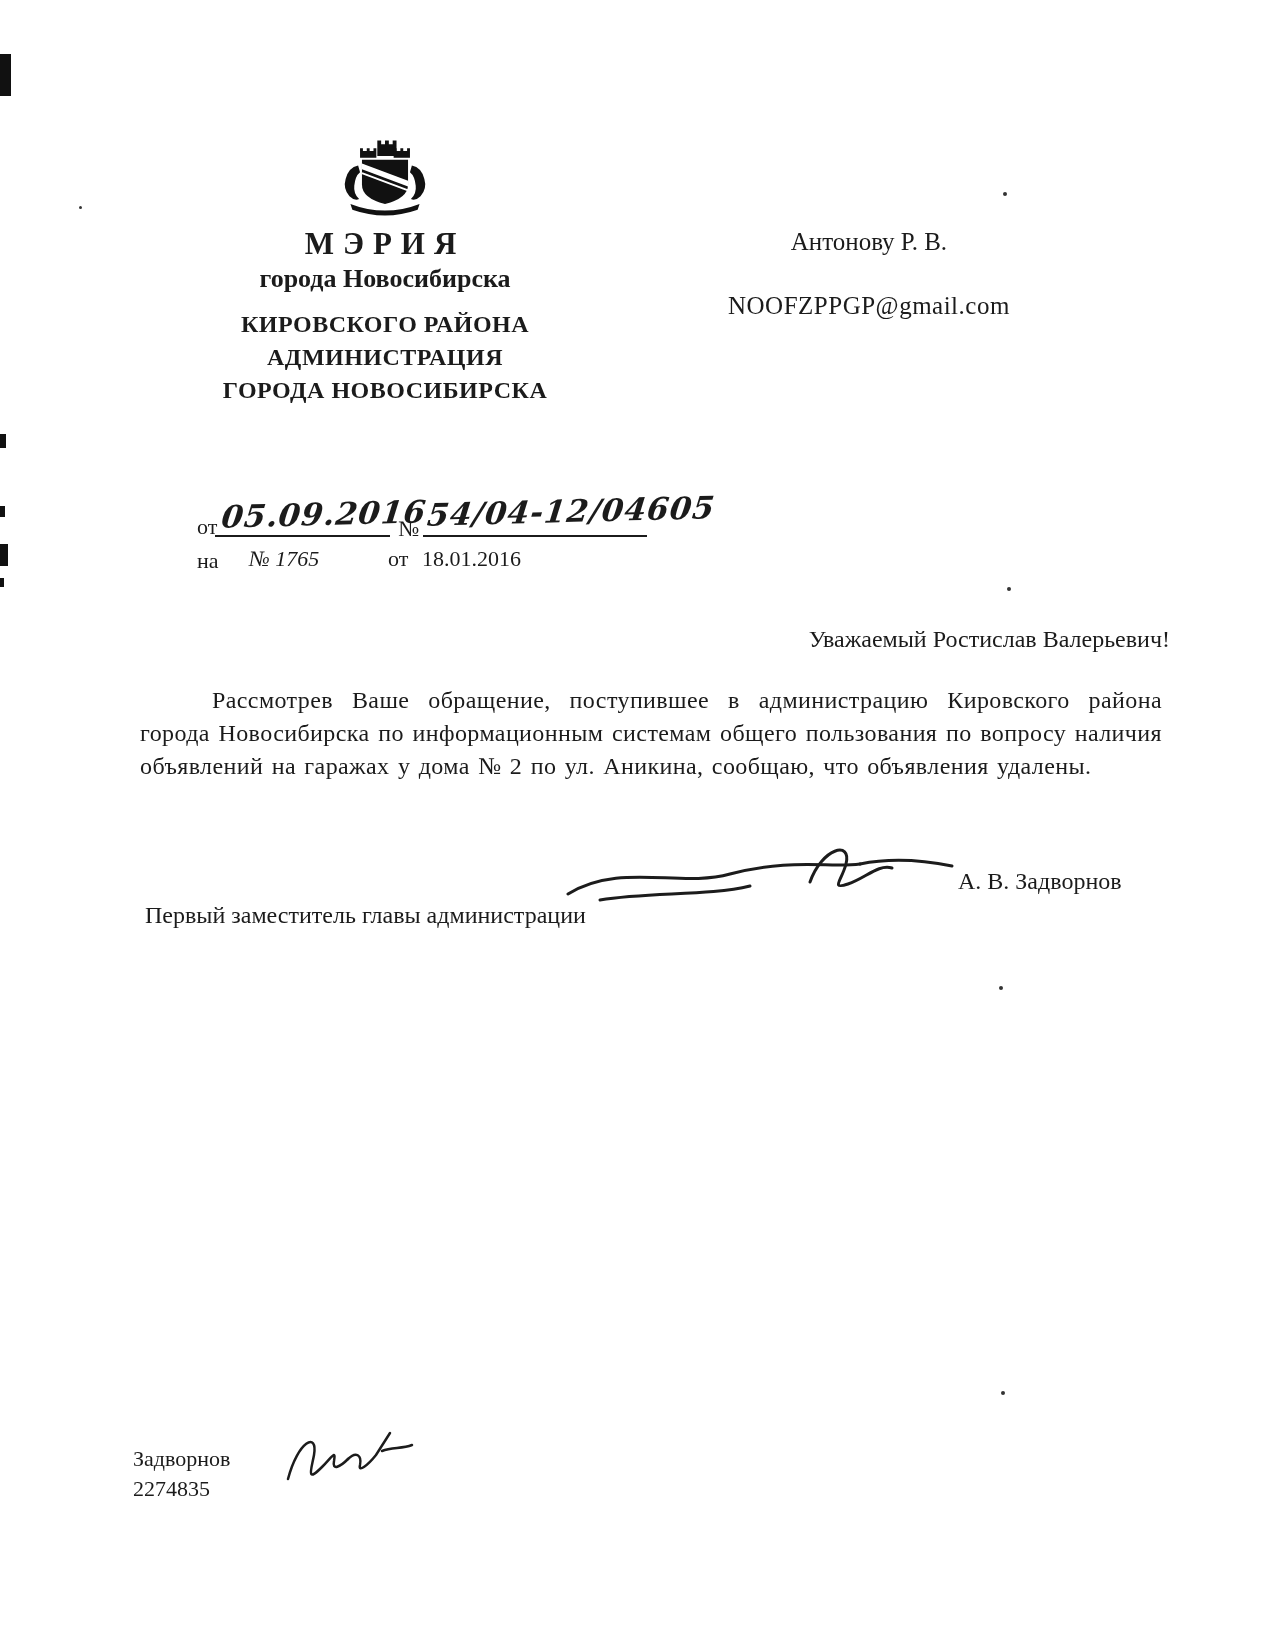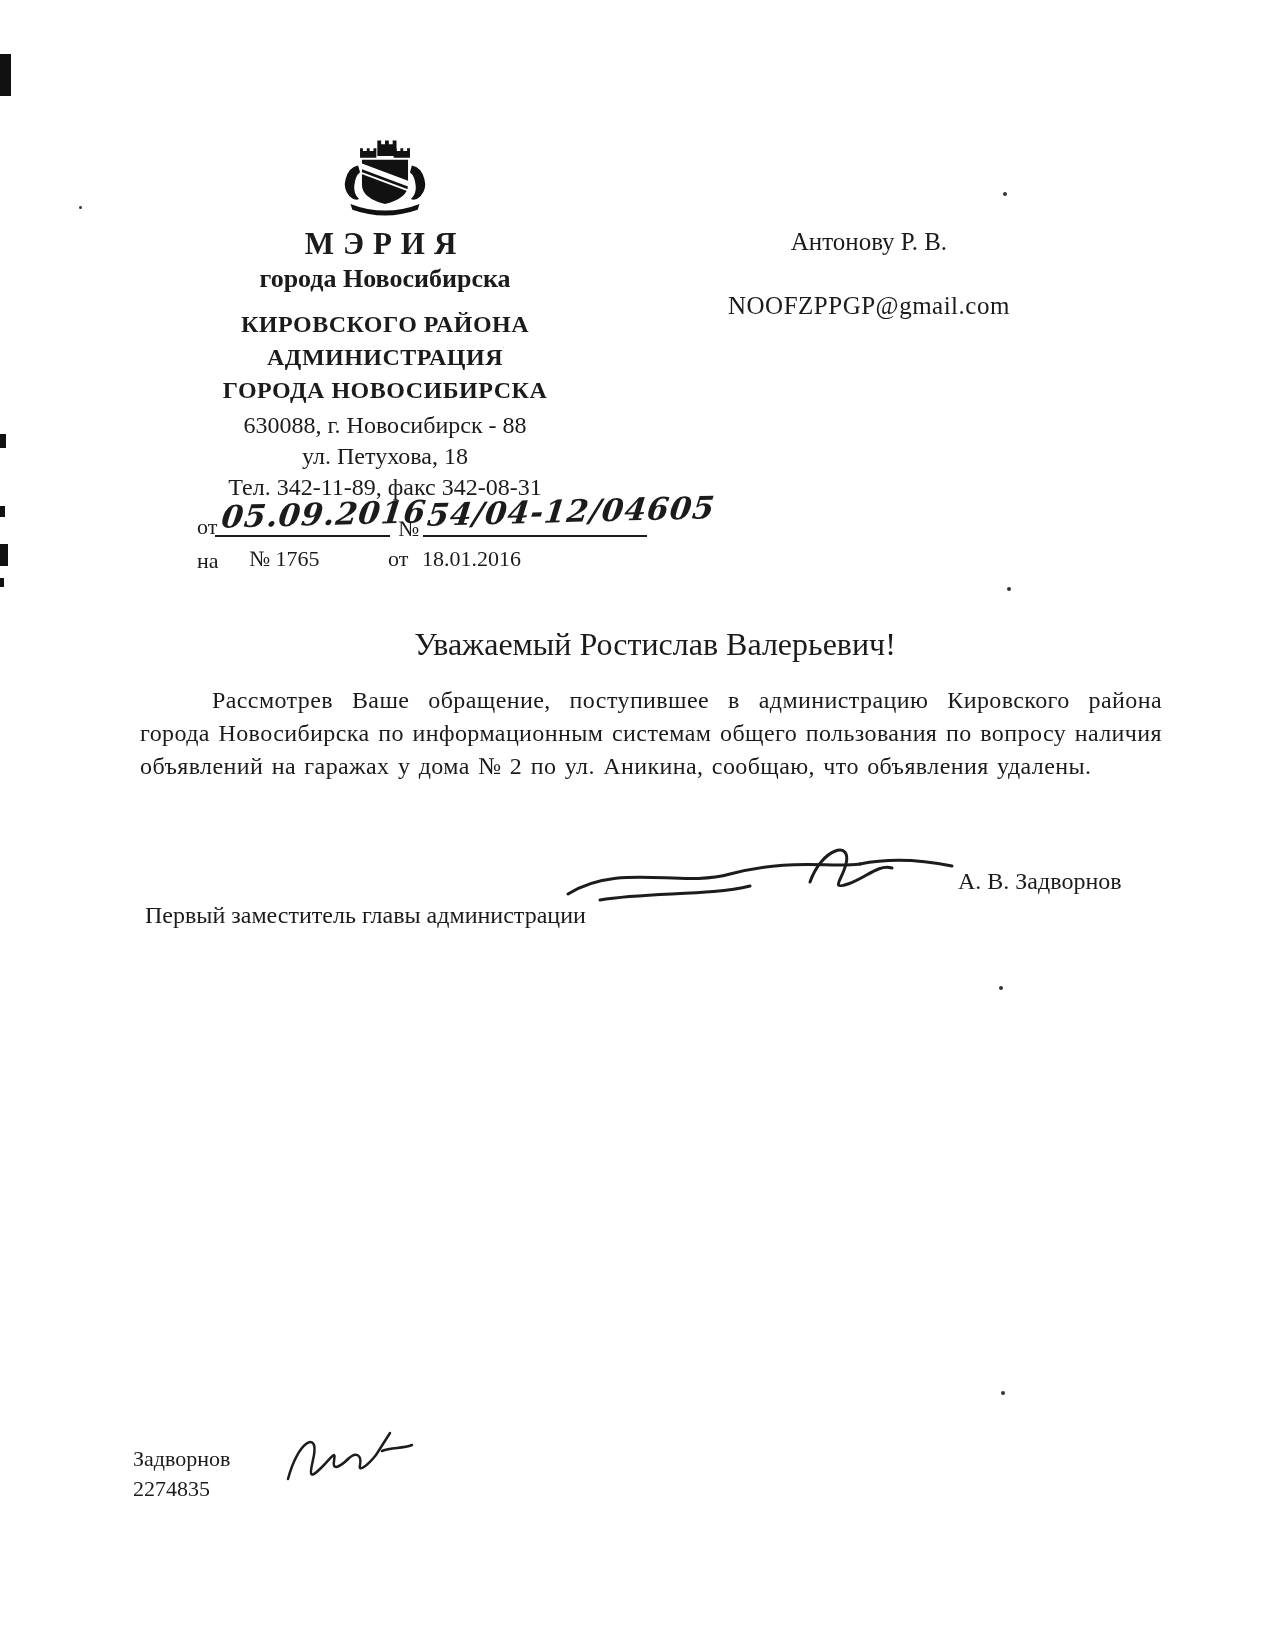--- a/index.html
+++ b/index.html
@@ -37,21 +37,21 @@
     transform:skewX(-8deg) rotate(-1.5deg);
     white-space:nowrap;
   }
   .refline{position:absolute;height:2px;background:#1b1b1b;}
 
   .recipient{position:absolute;left:728px;top:182px;font-size:25px;text-align:center;}
   .recipient .email{margin-top:36px;letter-spacing:0.5px;}
 
   .salutation{
     position:absolute;left:140px;top:580px;width:1030px;
-    text-align:center;font-size:32px;
+    text-align:right;font-size:24px;
   }
   .body-par{
     position:absolute;left:140px;top:638px;width:1022px;
     font-size:24px;line-height:33px;
     text-align:justify;text-indent:72px;
     letter-spacing:0.4px;
     word-spacing:2px;
   }
 
   .sig-title{position:absolute;left:145px;top:856px;font-size:24px;}
@@ -96,36 +96,31 @@
       <path d="M26,26 L74,44 L74,50 L26,32 Z" fill="#fff"></path>
       <path d="M26,36 L74,54" stroke="#fff" stroke-width="2" fill="none"></path>
     </svg>
     <div class="org1">МЭРИЯ</div>
     <div class="org2">города Новосибирска</div>
     <div class="dept">
       <div>КИРОВСКОГО  РАЙОНА</div>
       <div>АДМИНИСТРАЦИЯ</div>
       <div>ГОРОДА  НОВОСИБИРСКА</div>
     </div>
-    <div class="addr">
-      <div>630088, г. Новосибирск - 88</div>
-      <div>ул. Петухова, 18</div>
-      <div>Тел. 342-11-89, факс 342-08-31</div>
-    </div>
   </div>
 
   <span class="ref-label" style="left:197px;top:468px;">от</span>
   <span class="handwritten" style="left:222px;top:450px;">05.09.2016</span>
   <div class="refline" style="left:215px;top:489px;width:175px;"></div>
   <span class="ref-label" style="left:398px;top:470px;">№</span>
   <span class="handwritten" style="left:428px;top:447px;">54/04-12/04605</span>
   <div class="refline" style="left:423px;top:489px;width:224px;"></div>
 
   <span class="ref-label" style="left:197px;top:502px;">на</span>
-  <span class="ref-label" style="left:249px;top:500px;">№ 1765</span>
+  <span class="ref-label" style="left:249px;top:500px;font-style:italic;">№ 1765</span>
   <span class="ref-label" style="left:388px;top:500px;">от</span>
   <span class="ref-label" style="left:422px;top:500px;">18.01.2016</span>
 
   <div class="recipient">
     <div>Антонову Р. В.</div>
     <div class="email">NOOFZPPGP@gmail.com</div>
   </div>
 
   <div class="salutation">Уважаемый Ростислав Валерьевич!</div>
   <div class="body-par">Рассмотрев Ваше обращение, поступившее в администрацию Кировского района города Новосибирска по информационным системам общего пользования по вопросу наличия объявлений на гаражах у  дома № 2 по ул. Аникина, сообщаю, что объявления удалены.</div>

